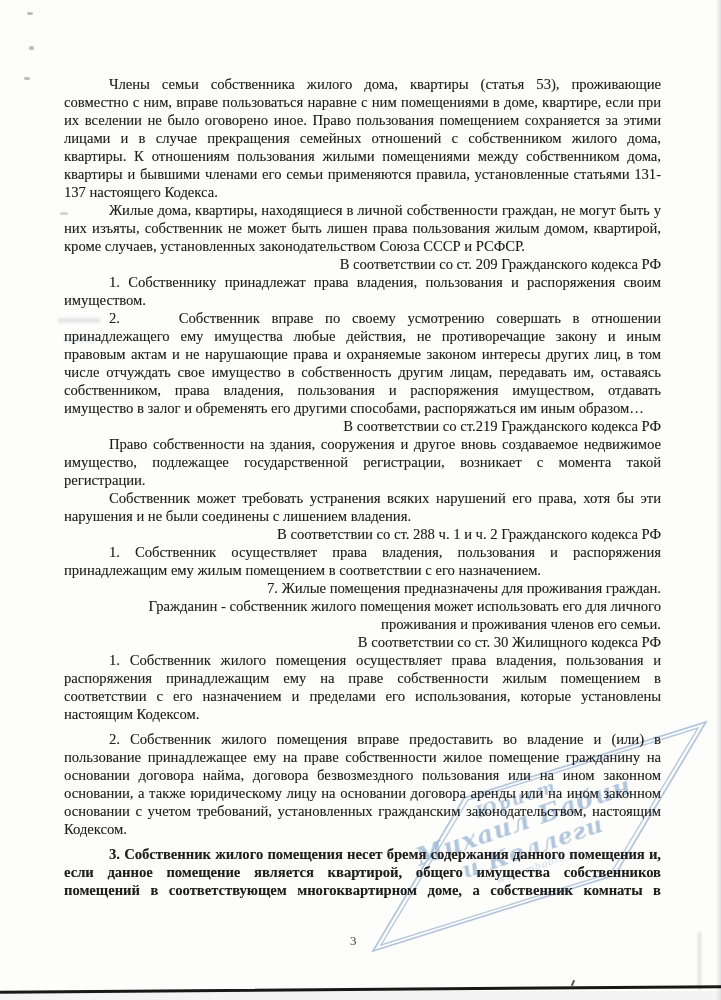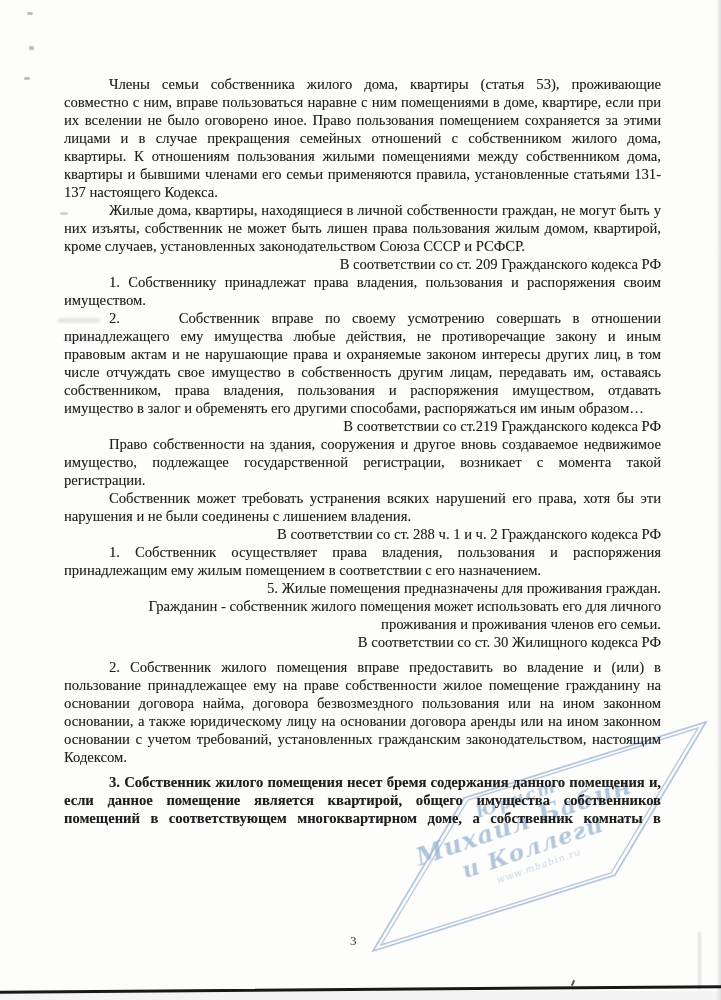--- a/index.html
+++ b/index.html
@@ -64,23 +64,24 @@
       <p class="para just">Члены семьи собственника жилого дома, квартиры (статья 53), проживающие совместно с ним, вправе пользоваться наравне с ним помещениями в доме, квартире, если при их вселении не было оговорено иное. Право пользования помещением сохраняется за этими лицами и в случае прекращения семейных отношений с собственником жилого дома, квартиры. К отношениям пользования жилыми помещениями между собственником дома, квартиры и бывшими членами его семьи применяются правила, установленные статьями 131-137 настоящего Кодекса.</p>
       <p class="para just">Жилые дома, квартиры, находящиеся в личной собственности граждан, не могут быть у них изъяты, собственник не может быть лишен права пользования жилым домом, квартирой, кроме случаев, установленных законодательством Союза СССР и РСФСР.</p>
       <p class="para">В соответствии со ст. 209 Гражданского кодекса РФ</p>
       <p class="para just">1. Собственнику принадлежат права владения, пользования и распоряжения своим имуществом.</p>
       <p class="para just">2.&nbsp;&nbsp;&nbsp;&nbsp;&nbsp;Собственник вправе по своему усмотрению совершать в отношении принадлежащего ему имущества любые действия, не противоречащие закону и иным правовым актам и не нарушающие права и охраняемые законом интересы других лиц, в том числе отчуждать свое имущество в собственность другим лицам, передавать им, оставаясь собственником, права владения, пользования и распоряжения имуществом, отдавать имущество в залог и обременять его другими способами, распоряжаться им иным образом…</p>
       <p class="para">В соответствии со ст.219 Гражданского кодекса РФ</p>
       <p class="para just">Право собственности на здания, сооружения и другое вновь создаваемое недвижимое имущество, подлежащее государственной регистрации, возникает с момента такой регистрации.</p>
       <p class="para just">Собственник может требовать устранения всяких нарушений его права, хотя бы эти нарушения и не были соединены с лишением владения.</p>
       <p class="para">В соответствии со ст. 288 ч. 1 и ч. 2 Гражданского кодекса РФ</p>
       <p class="para just">1. Собственник осуществляет права владения, пользования и распоряжения принадлежащим ему жилым помещением в соответствии с его назначением.</p>
-      <p class="para">5. Жилые помещения предназначены для проживания граждан.</p>
+      <p class="para">7. Жилые помещения предназначены для проживания граждан.</p>
       <p class="para">Гражданин - собственник жилого помещения может использовать его для личного проживания и проживания членов его семьи.</p>
       <p class="para">В соответствии со ст. 30 Жилищного кодекса РФ</p>
+      <p class="para just">1. Собственник жилого помещения осуществляет права владения, пользования и распоряжения принадлежащим ему на праве собственности жилым помещением в соответствии с его назначением и пределами его использования, которые установлены настоящим Кодексом.</p>
       <p class="para just gap">2. Собственник жилого помещения вправе предоставить во владение и (или) в пользование принадлежащее ему на праве собственности жилое помещение гражданину на основании договора найма, договора безвозмездного пользования или на ином законном основании, а также юридическому лицу на основании договора аренды или на ином законном основании с учетом требований, установленных гражданским законодательством, настоящим Кодексом.</p>
       <p class="para just just-last gap">3. Собственник жилого помещения несет бремя содержания данного помещения и, если данное помещение является квартирой, общего имущества собственников помещений в соответствующем многоквартирном доме, а собственник комнаты в</p>
     </div>
 
   <div class="page-num">3</div>
 
   <div class="bottom-strip"></div>
   <div class="scan-line" style="background: rgb(24, 24, 24);"></div>
   <div class="tick"></div>
   <div class="edge-right"></div>

